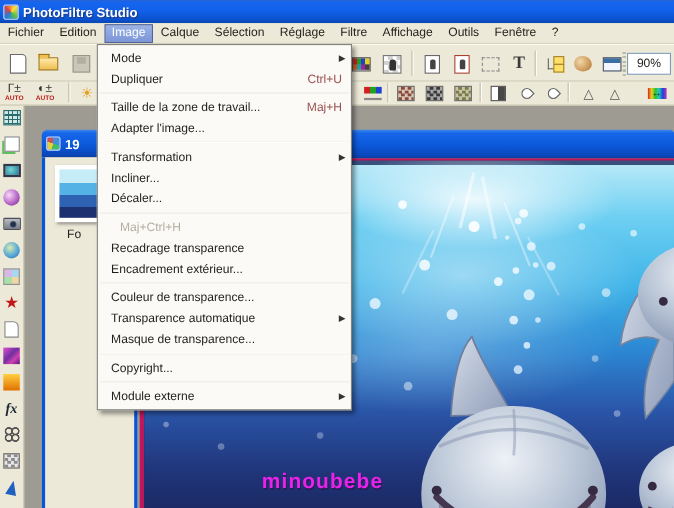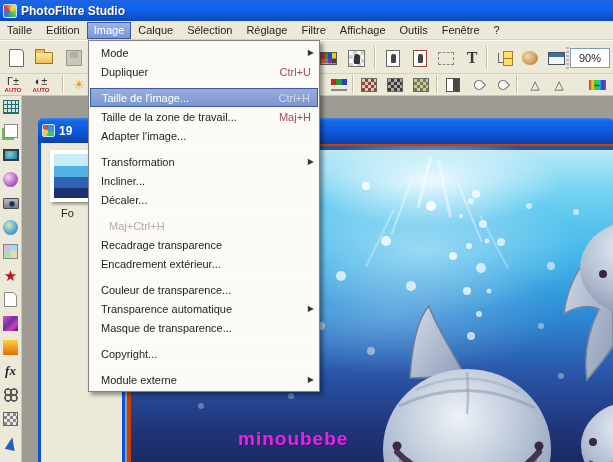--- a/index.html
+++ b/index.html
@@ -151,21 +151,21 @@
     padding:4px; box-shadow:2px 2px 3px rgba(60,60,60,.55); }
   .thumb .pic { width:100%; height:100%;
     background:linear-gradient(180deg,#c6ecf8 0 28%,#55b2e4 28% 52%,#2e62b2 52% 78%,#1d3170 78%); }
   .thumb-label { position:absolute; left:20px; top:64px; font-size:11px; color:#222; }
 
   .winB { position:absolute; left:127px; top:118px; width:486px; height:344px; }
   .winB .cap { height:26px;
     background:linear-gradient(180deg,#3c86ea 0%,#1767ea 12%,#0c58da 55%,#0947ba 90%,#0a3f9e 100%);
     border-radius:4px 4px 0 0; }
   .winB .bodyB { position:absolute; left:0; top:26px; right:0; bottom:0;
-    background:#c2410c; padding-left:4px; padding-top:2px; }
+    background:#be185d; padding-left:4px; padding-top:2px; }
 
   
   .canvas { position:relative; width:482px; height:316px; overflow:hidden; background:#1b2a66; }
   .canvas svg { display:block; }
   .watermark { position:absolute; left:107px; top:282px; font-weight:bold; font-size:19px;
     color:#e822e8; letter-spacing:1px; text-shadow:1px 1px 0 rgba(60,0,60,.4); }
 
   
   .popup { position:absolute; left:88px; top:40px; width:232px; z-index:50;
     background:#fbfaf6; border:1px solid #84827e;
@@ -185,21 +185,21 @@
 <body>
 
 <div id="screen">
 
   <div class="titlebar">
     <div class="app-icon"></div>
     <div class="title">PhotoFiltre Studio</div>
   </div>
 
   <div class="menubar">
-    <div class="mb-item">Taille</div>
+    <div class="mb-item">Fichier</div>
     <div class="mb-item">Edition</div>
     <div class="mb-item active">Image</div>
     <div class="mb-item">Calque</div>
     <div class="mb-item">Sélection</div>
     <div class="mb-item">Réglage</div>
     <div class="mb-item">Filtre</div>
     <div class="mb-item">Affichage</div>
     <div class="mb-item">Outils</div>
     <div class="mb-item">Fenêtre</div>
     <div class="mb-item">?</div>
@@ -490,24 +490,20 @@
   <div class="popup">
     <div class="mi">
       <span class="mi-label">Mode</span>
       <span class="mi-arrow">▶</span>
     </div>
     <div class="mi">
       <span class="mi-label">Dupliquer</span>
       <span class="mi-sc">Ctrl+U</span>
     </div>
     <div class="msep"></div>
-    <div class="mi hl">
-      <span class="mi-label">Taille de l'image...</span>
-      <span class="mi-sc">Ctrl+H</span>
-    </div>
     <div class="mi">
       <span class="mi-label">Taille de la zone de travail...</span>
       <span class="mi-sc">Maj+H</span>
     </div>
     <div class="mi">
       <span class="mi-label">Adapter l'image...</span>
     </div>
     <div class="msep"></div>
     <div class="mi">
       <span class="mi-label">Transformation</span>

